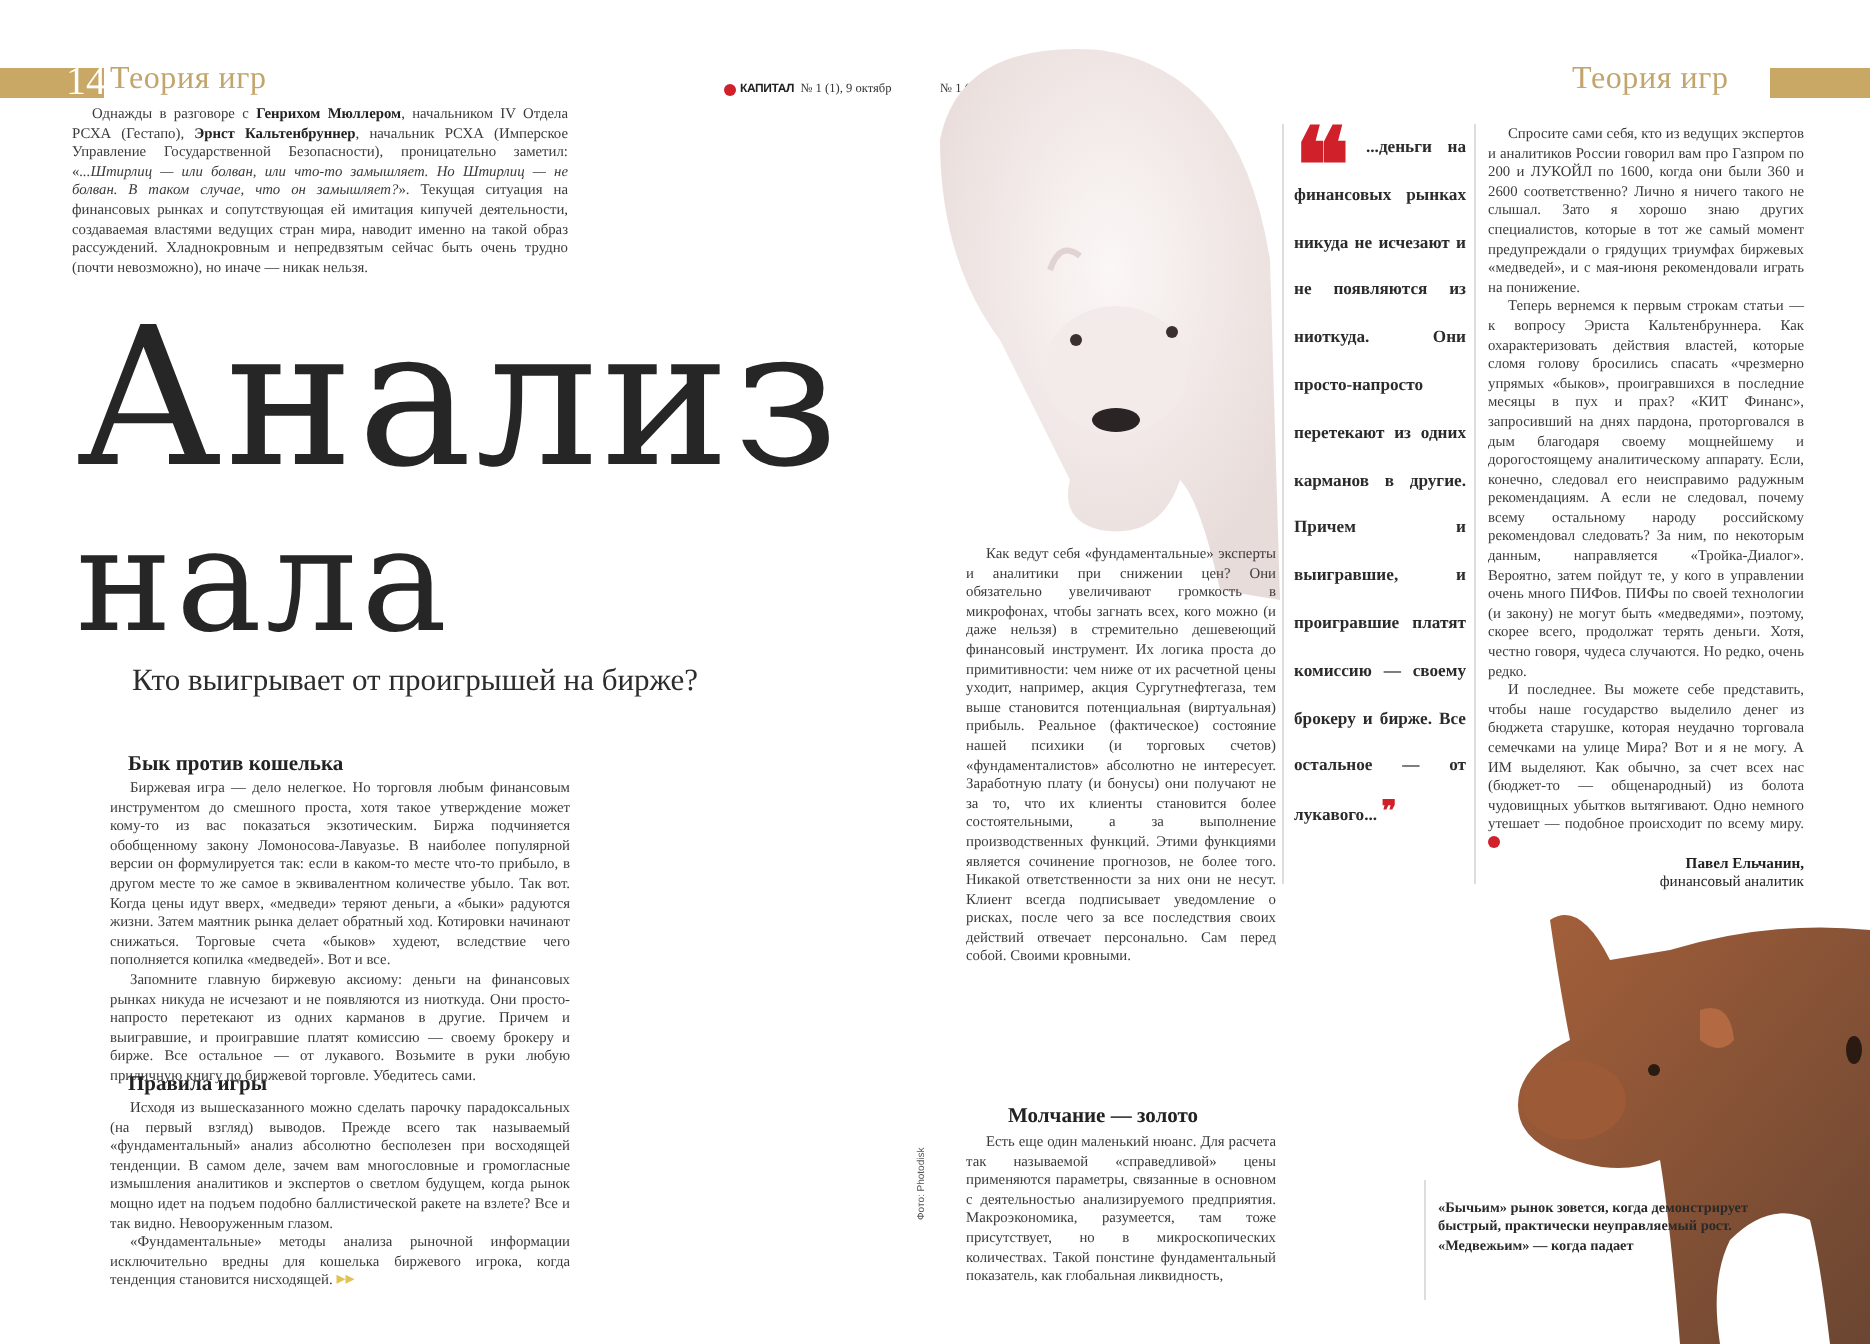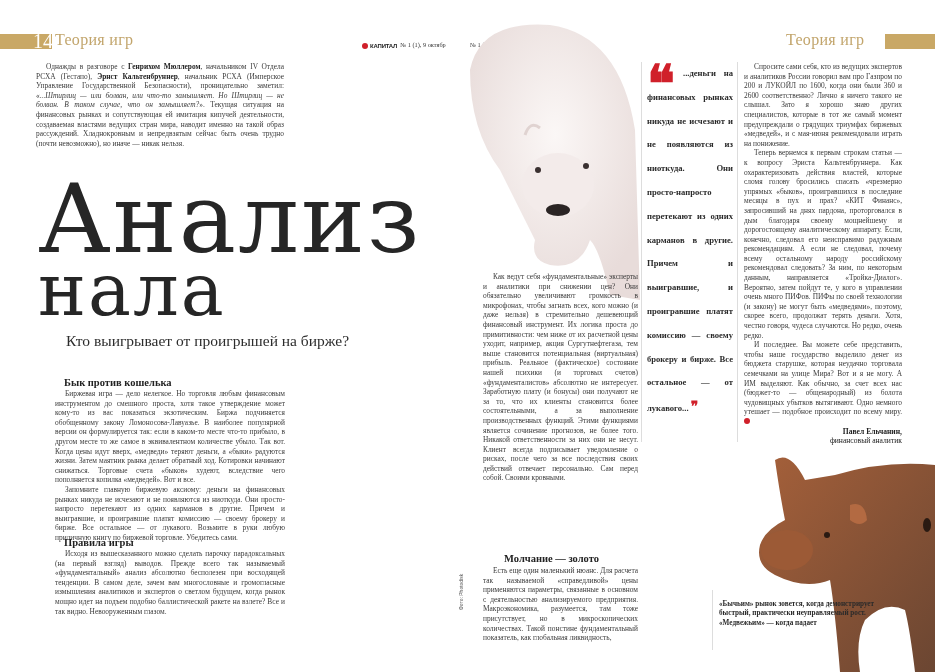--- a/index.html
+++ b/index.html
@@ -64,37 +64,38 @@
       </radialGradient>
   </defs>
   <path d="M30 60 Q40 10 110 15 Q180 25 195 120 L200 290 L170 285 Q160 240 150 230 Q140 260 110 255 Q90 250 95 230 Q80 200 60 160 Q30 120 30 60Z" fill="url(#bg1)"></path>
   <ellipse cx="118" cy="175" rx="36" ry="32" fill="#f3ebea"></ellipse>
   <ellipse cx="118" cy="200" rx="12" ry="6" fill="#2a2424"></ellipse>
   <circle cx="98" cy="160" r="3" fill="#3a3030"></circle>
   <circle cx="146" cy="156" r="3" fill="#3a3030"></circle>
   <path d="M85 125 Q90 110 100 118" fill="none" stroke="#e0d3d1" stroke-width="3"></path>
 </svg>
 
-<div class="txt" style="left:36px;top:62px;width:248px;">
+<div class="txt" style="left:36px;top:52px;width:248px;">
   <p><span>Однажды в разговоре с </span><b>Генрихом Мюллером</b><span>, начальником IV Отдела РСХА (Гестапо), </span><b>Эрнст Кальтенбруннер</b><span>, начальник РСХА (Имперское Управление Государственной Безопасности), проницательно заметил: «</span><i>...Штирлиц — или болван, или что-то замышляет. Но Штирлиц — не болван. В таком случае, что он замышляет?</i><span>». Текущая ситуация на финансовых рынках и сопутствующая ей имитация кипучей деятельности, создаваемая властями ведущих стран мира, наводит именно на такой образ рассуждений. Хладнокровным и непредвзятым сейчас быть очень трудно (почти невозможно), но иначе — никак нельзя.</span></p>
 </div>
 
-<div class="title" style="top:171px;font-size:96px;line-height:96px;text-align:right;">Анализ</div>
+<div class="title" style="top:151px;font-size:96px;line-height:96px;text-align:right;">Анализ</div>
 <div class="title" style="top:250px;font-size:72px;line-height:80px;">нала</div>
 <div class="subtitle">Кто выигрывает от проигрышей на бирже?</div>
 
 <div class="h2" style="left:64px;top:377px;">Бык против кошелька</div>
 <div class="txt" style="left:55px;top:389px;width:230px;">
   <p>Биржевая игра — дело нелегкое. Но торговля любым финансовым инструментом до смешного проста, хотя такое утверждение может кому-то из вас показаться экзотическим. Биржа подчиняется обобщенному закону Ломоносова-Лавуазье. В наиболее популярной версии он формулируется так: если в каком-то месте что-то прибыло, в другом месте то же самое в эквивалентном количестве убыло. Так вот. Когда цены идут вверх, «медведи» теряют деньги, а «быки» радуются жизни. Затем маятник рынка делает обратный ход. Котировки начинают снижаться. Торговые счета «быков» худеют, вследствие чего пополняется копилка «медведей». Вот и все.</p>
   <p>Запомните главную биржевую аксиому: деньги на финансовых рынках никуда не исчезают и не появляются из ниоткуда. Они просто-напросто перетекают из одних карманов в другие. Причем и выигравшие, и проигравшие платят комиссию — своему брокеру и бирже. Все остальное — от лукавого. Возьмите в руки любую приличную книгу по биржевой торговле. Убедитесь сами.</p>
 </div>
 
 <div class="h2" style="left:64px;top:537px;">Правила игры</div>
 <div class="txt" style="left:55px;top:549px;width:230px;">
   <p>Исходя из вышесказанного можно сделать парочку парадоксальных (на первый взгляд) выводов. Прежде всего так называемый «фундаментальный» анализ абсолютно бесполезен при восходящей тенденции. В самом деле, зачем вам многословные и громогласные измышления аналитиков и экспертов о светлом будущем, когда рынок мощно идет на подъем подобно баллистической ракете на взлете? Все и так видно. Невооруженным глазом.</p>
+  <p><span>«Фундаментальные» методы анализа рыночной информации исключительно вредны для кошелька биржевого игрока, когда тенденция становится нисходящей.</span> <span class="arrow">▸▸</span></p>
 </div>
 
 <div class="txt" style="left:483px;top:272px;width:155px;">
   <p>Как ведут себя «фундаментальные» эксперты и аналитики при снижении цен? Они обязательно увеличивают громкость в микрофонах, чтобы загнать всех, кого можно (и даже нельзя) в стремительно дешевеющий финансовый инструмент. Их логика проста до примитивности: чем ниже от их расчетной цены уходит, например, акция Сургутнефтегаза, тем выше становится потенциальная (виртуальная) прибыль. Реальное (фактическое) состояние нашей психики (и торговых счетов) «фундаменталистов» абсолютно не интересует. Заработную плату (и бонусы) они получают не за то, что их клиенты становится более состоятельными, а за выполнение производственных функций. Этими функциями является сочинение прогнозов, не более того. Никакой ответственности за них они не несут. Клиент всегда подписывает уведомление о рисках, после чего за все последствия своих действий отвечает персонально. Сам перед собой. Своими кровными.</p>
 </div>
 <div class="h2" style="left:504px;top:553px;">Молчание — золото</div>
 <div class="txt" style="left:483px;top:566px;width:155px;">
   <p>Есть еще один маленький нюанс. Для расчета так называемой «справедливой» цены применяются параметры, связанные в основном с деятельностью анализируемого предприятия. Макроэкономика, разумеется, там тоже присутствует, но в микроскопических количествах. Такой понстине фундаментальный показатель, как глобальная ликвидность,</p>
 </div>
 <div class="credit">Фото: Photodisk</div>

